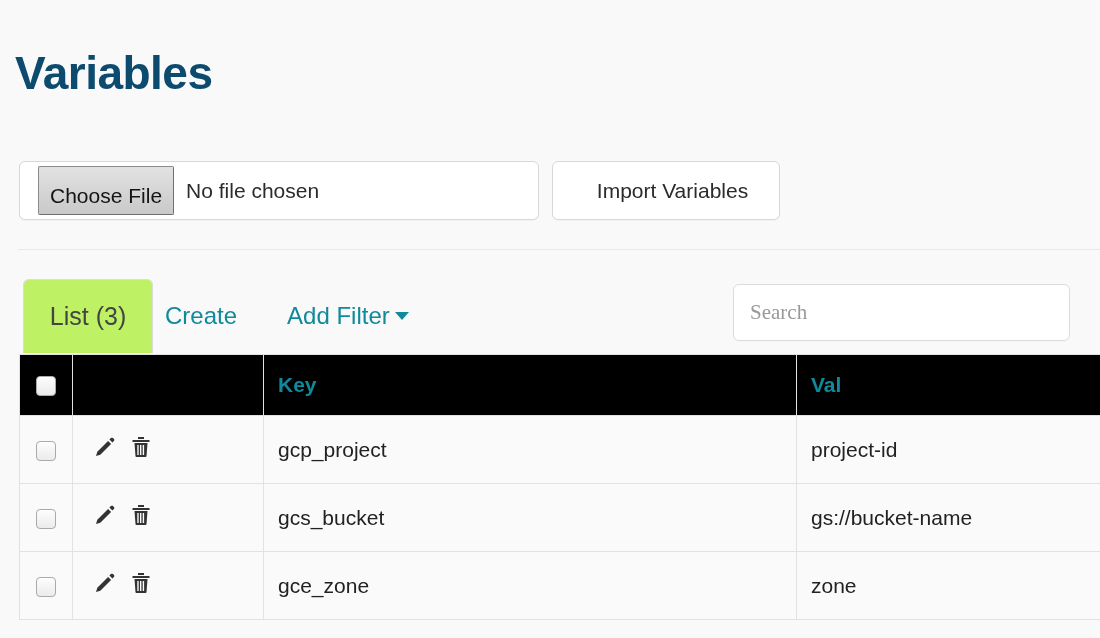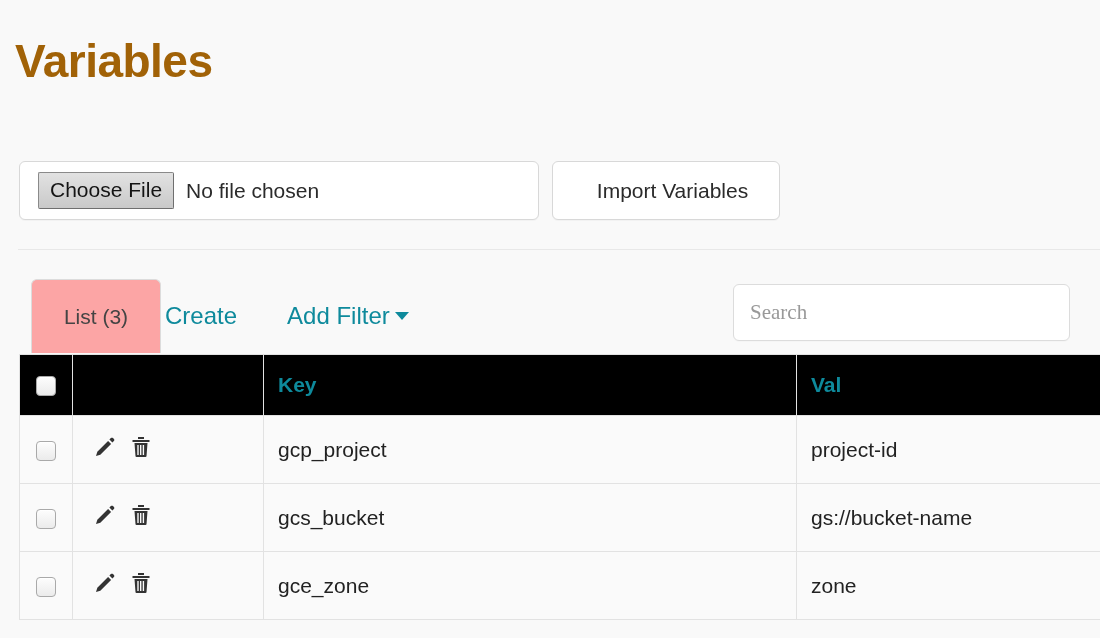--- a/index.html
+++ b/index.html
@@ -17,25 +17,25 @@
     position: relative;
     width: 1100px;
     height: 638px;
     background: #f9f9f9;
   }
 
   
   .page-title {
     position: absolute;
     left: 15px;
-    top: 0;
+    top: 12px;
     font-size: 46px;
     line-height: 60px;
     font-weight: bold;
-    color: #a16207;
+    color: #0c4a6e;
     letter-spacing: -0.5px;
     white-space: nowrap;
   }
 
   
   .import-row {
     position: absolute;
     left: 19px;
     top: 161px;
     display: flex;
@@ -55,21 +55,21 @@
     box-shadow: 0 1px 1px rgba(0,0,0,0.03);
   }
 
   .choose-file-btn {
     display: inline-block;
     background: linear-gradient(#e2e2e2, #c9c9c9);
     border: 1px solid #8a8a8a;
     border-bottom-color: #6f6f6f;
     border-right-color: #6f6f6f;
     border-radius: 2px;
-    padding: 4px 11px 5px 11px;
+    padding: 16px 11px 5px 11px;
     font-size: 21px;
     line-height: 26px;
     color: #141414;
     white-space: nowrap;
   }
 
   .file-name {
     margin-left: 12px;
     font-size: 21px;
     color: #2b2b2b;
@@ -110,34 +110,34 @@
   .toolbar {
     position: absolute;
     left: 19px;
     top: 279px;
     width: 1081px;
     height: 76px;
   }
 
   .tab-active {
     position: absolute;
-    left: 12px;
+    left: 4px;
     top: 0;
     width: 130px;
     height: 74px;
     box-sizing: border-box;
-    background: #fca5a5;
+    background: #bef264;
     border: 1px solid #dcdcdc;
     border-bottom: none;
     border-top-left-radius: 6px;
     border-top-right-radius: 6px;
     display: flex;
     align-items: center;
     justify-content: center;
-    font-size: 21px;
+    font-size: 25px;
     color: #444444;
     white-space: nowrap;
   }
 
   .toolbar-links {
     position: absolute;
     left: 146px;
     top: 0;
     height: 74px;
     display: flex;

